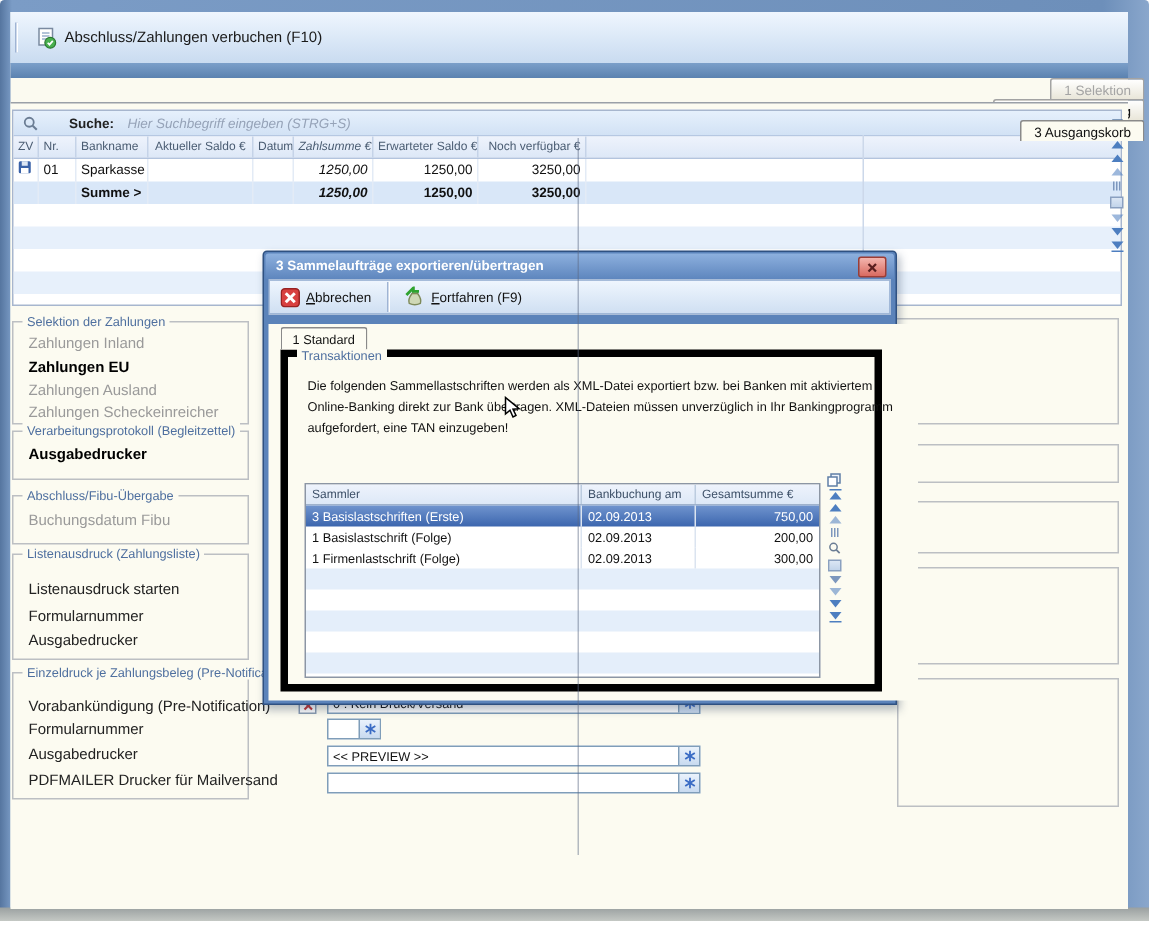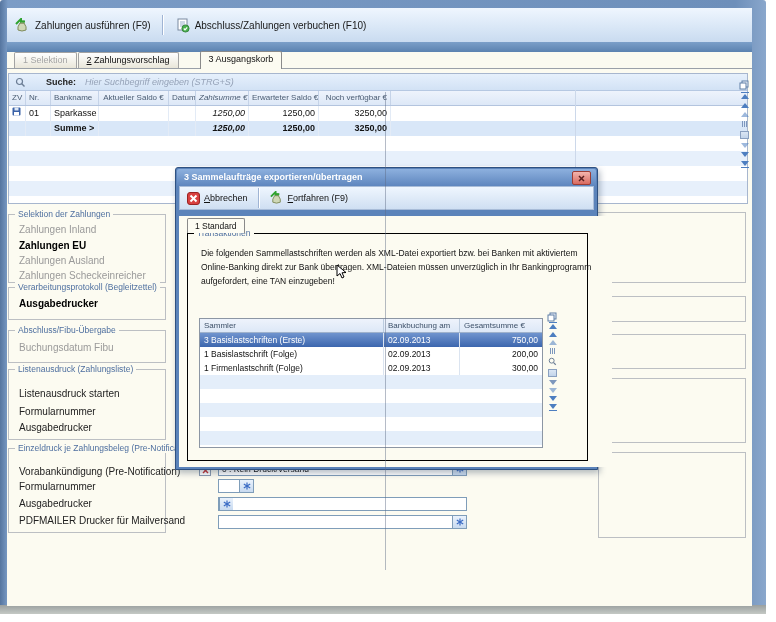--- a/index.html
+++ b/index.html
@@ -18,21 +18,21 @@
   
   .toolbar{position:absolute;left:7px;top:8px;width:745px;height:34px;
            background:linear-gradient(#eff6fe,#d8e6f6 60%,#c9dbf0);
            border-bottom:1px solid #96add0;display:flex;align-items:center;}
   .tbtn{display:flex;align-items:center;gap:5px;padding:3px 8px;font-size:10px;color:#1a1a1a;cursor:default;}
   .tsep{width:1px;height:20px;background:#9fb4d4;border-right:1px solid #fff;margin:0 3px;}
   .blue-strip{position:absolute;left:7px;top:42px;width:745px;height:10px;
               background:linear-gradient(#7b9fc9,#5b82b0);}
 
   
-  .tabbar{position:absolute;left:7px;top:52px;width:757px;height:16px;display:flex;align-items:flex-end;padding-left:7px;box-sizing:border-box;}
+  .tabbar{position:absolute;left:7px;top:52px;width:757px;height:16px;display:flex;align-items:flex-end;padding-left:7px;box-sizing:border-box;flex-direction:column;}
   .tab{font-size:9px;padding:2px 8px 1px 8px;border:1px solid #a3a3a3;border-bottom:none;
        border-radius:2px 2px 0 0;background:linear-gradient(#ffffff,#e9e6d9);margin-right:1px;height:12px;}
   .tab.disabled{color:#a4a4a4;}
   .tab.active{background:#fcfbf1;border-color:#8a8a8a;height:14px;position:relative;z-index:3;margin-bottom:-1px;margin-left:20px;}
   .page{position:absolute;left:7px;top:68px;width:745px;height:537px;background:#fcfbf1;border-top:1px solid #9aa0a8;}
 
   
   .tblock{position:absolute;left:8px;top:73px;width:740px;height:131px;background:#fff;
           border:1px solid #a7b6ce;box-sizing:border-box;overflow:hidden;}
   .searchbar{height:16px;background:linear-gradient(#e6f0fc,#d2e2f5);border-bottom:1px solid #b6c8e2;
@@ -90,21 +90,21 @@
   .dlg-close{position:absolute;right:5px;top:2px;width:17px;height:12px;
              background:linear-gradient(#f3b5ae,#d96a60);border:1px solid #9d3d34;border-radius:2px;
              display:flex;align-items:center;justify-content:center;}
   .dlg-toolbar{position:absolute;left:3px;top:18px;width:415px;height:24px;
                background:linear-gradient(#eff6fe,#cfdff2);border:1px solid #a8bcd8;box-sizing:border-box;
                display:flex;align-items:center;}
   .dbtn{display:flex;align-items:center;gap:4px;padding:2px 7px;font-size:9px;color:#111;}
   .dlg-content{position:absolute;left:3px;top:48px;width:417px;height:251px;background:#fcfbf1;padding-left:16px;}
   .dtab{position:absolute;left:8px;top:2px;height:15px;padding:2px 7px 0 7px;font-size:8.5px;
         background:#fdfcf3;border:1px solid #8a8a8a;border-bottom:none;border-radius:2px 2px 0 0;z-index:2;box-sizing:border-box;}
-  .dfs{position:absolute;left:8px;top:17px;width:401px;height:228px;border:1px solid #000000;box-sizing:border-box;}
+  .dfs{position:absolute;left:8px;top:17px;width:401px;height:228px;border:5px solid #000000;box-sizing:border-box;}
   .dfs .fs-legend{background:#fcfbf1;}
   .dmsg{position:absolute;left:13px;top:12px;font-size:8.5px;line-height:14px;color:#111;white-space:nowrap;}
 
   .dtable{position:absolute;left:11px;top:84px;width:344px;height:130px;border:1px solid #8c96a4;
           box-sizing:border-box;background:#fff;overflow:hidden;}
   .drow{display:flex;height:14px;line-height:14px;font-size:8.5px;}
   .dhead{background:linear-gradient(#eef3fc,#dde8f7);border-bottom:1px solid #9fb2cc;color:#3d5068;font-size:8px;height:13px;line-height:13px;}
   .dc{box-sizing:border-box;padding:0 4px;overflow:hidden;white-space:nowrap;border-right:1px solid #dbe4f0;}
   .dhead .dc{border-right:1px solid #bcccdf;}
   .dc.c1{width:184px;}.dc.c2{width:76px;}.dc.c3{width:82px;border-right:none;}
@@ -121,28 +121,20 @@
 </style>
 </head>
 <body>
 
 <div class="screen">
   <div class="win-frame"></div>
   <div class="win-bottom"></div>
   <div class="win-body"></div>
 
   <div class="toolbar">
-    <div class="tbtn">
-      <svg width="15" height="15" viewBox="0 0 15 15">
-        <path d="M5 5 Q2 9 3 12 Q7 14 11 12 Q12 9 9 5 Z" fill="#cfd8b6" stroke="#7e8a5a" stroke-width="1"></path>
-        <rect x="5.5" y="3" width="3.5" height="2" fill="#b9c49a" stroke="#7e8a5a" stroke-width="0.8"></rect>
-        <path d="M1 6 L6 1 L6 3.5 L10 3.5" fill="none" stroke="#2fa32f" stroke-width="2"></path>
-      </svg>
-      <span>Zahlungen ausführen (F9)</span>
-    </div>
     <div class="tsep"></div>
     <div class="tbtn">
       <svg width="15" height="15" viewBox="0 0 15 15">
         <rect x="3" y="1" width="9" height="11" fill="#ffffff" stroke="#7a8aa0" stroke-width="1"></rect>
         <line x1="5" y1="4" x2="10" y2="4" stroke="#9ab0cc" stroke-width="1"></line>
         <line x1="5" y1="6" x2="10" y2="6" stroke="#9ab0cc" stroke-width="1"></line>
         <line x1="5" y1="8" x2="9" y2="8" stroke="#9ab0cc" stroke-width="1"></line>
         <circle cx="10.5" cy="10.5" r="3.6" fill="#49b04f" stroke="#2c7a31" stroke-width="0.8"></circle>
         <path d="M8.8 10.5 L10 11.8 L12.2 9.3" fill="none" stroke="#ffffff" stroke-width="1.2"></path>
       </svg>
@@ -309,20 +301,21 @@
     <div class="val"></div>
     <div class="cbtn">
       <svg width="8" height="8" viewBox="0 0 8 8">
         <line x1="4" y1="0.5" x2="4" y2="7.5" stroke="#3a6bc4" stroke-width="1.2"></line>
         <line x1="0.8" y1="2" x2="7.2" y2="6" stroke="#3a6bc4" stroke-width="1.2"></line>
         <line x1="7.2" y1="2" x2="0.8" y2="6" stroke="#3a6bc4" stroke-width="1.2"></line>
       </svg>
     </div>
   </div>
   <div class="combo" style="left:218px;top:497px;width:249px">
+    <div class="val">&lt;&lt; PREVIEW &gt;&gt;</div>
     <div class="cbtn">
       <svg width="8" height="8" viewBox="0 0 8 8">
         <line x1="4" y1="0.5" x2="4" y2="7.5" stroke="#3a6bc4" stroke-width="1.2"></line>
         <line x1="0.8" y1="2" x2="7.2" y2="6" stroke="#3a6bc4" stroke-width="1.2"></line>
         <line x1="7.2" y1="2" x2="0.8" y2="6" stroke="#3a6bc4" stroke-width="1.2"></line>
       </svg>
     </div>
   </div>
   <div class="combo" style="left:218px;top:515px;width:249px">
     <div class="val"></div>

